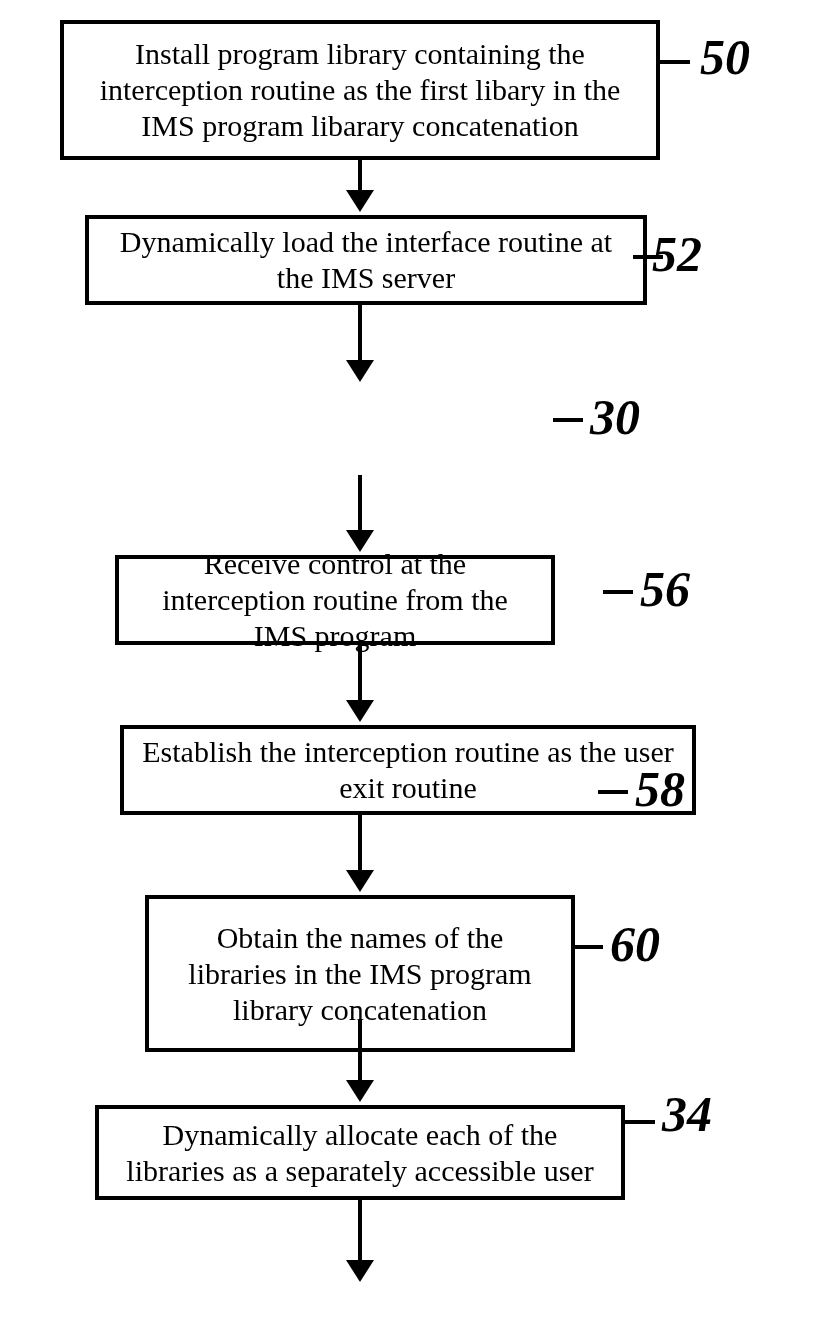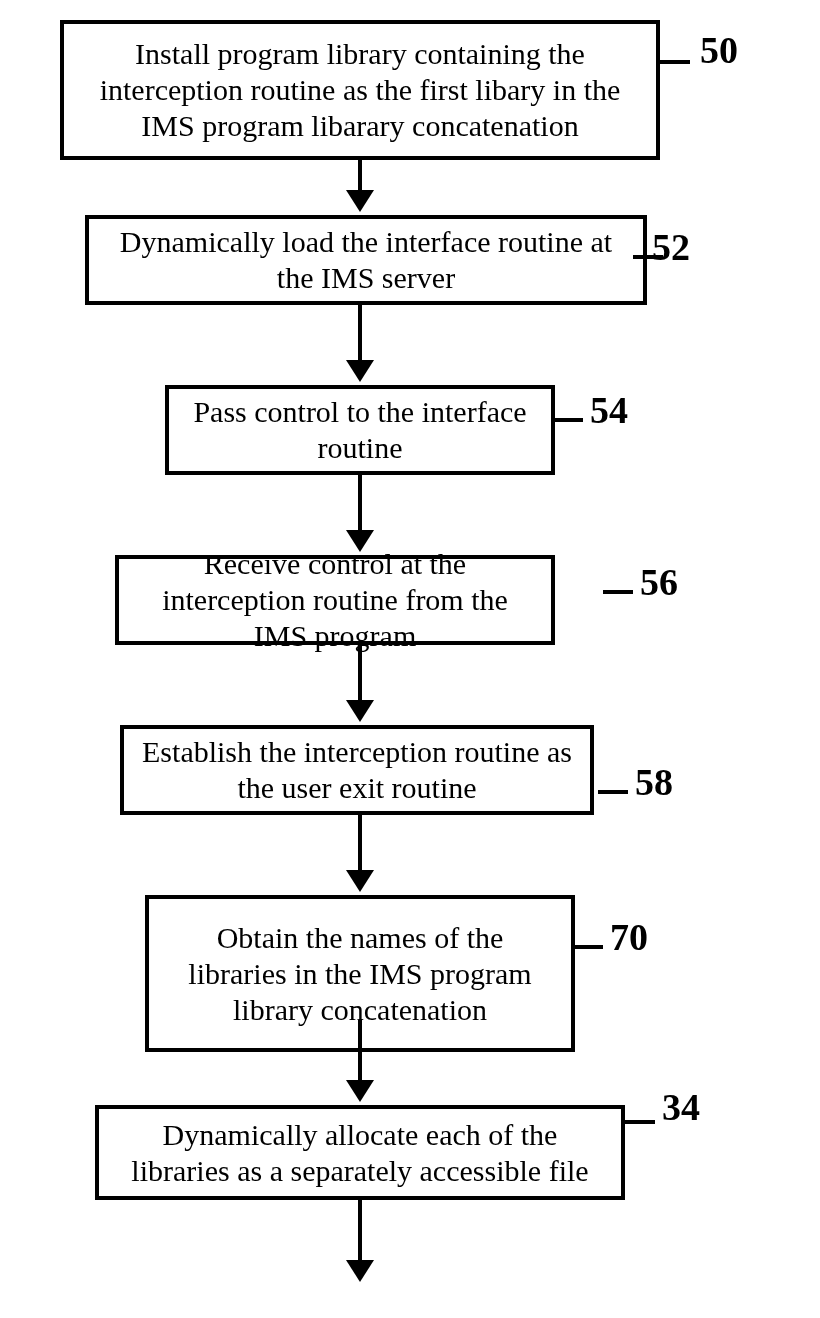--- a/index.html
+++ b/index.html
@@ -1,18 +1,18 @@
 <!DOCTYPE html>
 <html><head>
 <meta charset="utf-8">
 <style>
 html,body{margin:0;padding:0;background:#fff;font-family:"Times New Roman",serif}
 .canvas{position:relative;width:820px;height:1318px;background:#fff}
 .box{position:absolute;border:4px solid #000;background:#fff;display:flex;align-items:center;justify-content:center;text-align:center;padding:26px 18px;font-size:30px;line-height:1.2;box-sizing:border-box}
-.num{position:absolute;font-family:"Comic Sans MS","Segoe Script",cursive;font-weight:700;font-size:38px;}
+.num{position:absolute;font-family:"Comic Sans MS","Segoe Script",cursive;font-weight:700;font-size:50px;font-style:italic}
 .arrow{position:absolute;left:50%;transform:translateX(-50%)}
 .arrow .line{width:4px;background:#000;margin:0 auto}
 .arrow .head{width:0;height:0;border-left:14px solid transparent;border-right:14px solid transparent;border-top:22px solid #000;margin:0 auto}
 .tick{position:absolute;background:#000}
 </style>
 </head>
 <body>
 
 <div class="canvas">
 
@@ -31,66 +31,63 @@
     <span>Dynamically load the interface routine at the IMS server</span>
   </div>
   <div class="tick" style="left:633px;top:255px;width:30px;height:4px"></div>
   <div class="num" style="left:652px;top:225px">52</div>
 
   <div class="arrow" style="top:305px;left:360px">
     <div class="line" style="height:55px"></div>
       <div class="head"></div>
   </div>
 
-  <div class="box" style="left:165px;top:385px;width:390px;height:90px">
-    <span>Pass control to the interface routine</span>
-  </div>
   <div class="tick" style="left:553px;top:418px;width:30px;height:4px"></div>
-  <div class="num" style="left:590px;top:388px">54</div>
+  <div class="num" style="left:590px;top:388px">30</div>
 
   <div class="arrow" style="top:475px;left:360px">
     <div class="line" style="height:55px"></div>
       <div class="head"></div>
   </div>
 
   <div class="box" style="left:115px;top:555px;width:440px;height:90px">
     <span>Receive control at the interception routine from the IMS program</span>
   </div>
   <div class="tick" style="left:603px;top:590px;width:30px;height:4px"></div>
   <div class="num" style="left:640px;top:560px">56</div>
 
   <div class="arrow" style="top:645px;left:360px">
     <div class="line" style="height:55px"></div>
       <div class="head"></div>
   </div>
 
-  <div class="box" style="left:120px;top:725px;width:474px;height:90px">
+  <div class="box" style="left:120px;top:725px;width:576px;height:90px">
     <span>Establish the interception routine as the user exit routine</span>
   </div>
   <div class="tick" style="left:598px;top:790px;width:30px;height:4px"></div>
   <div class="num" style="left:635px;top:760px">58</div>
 
   <div class="arrow" style="top:815px;left:360px">
     <div class="line" style="height:55px"></div>
       <div class="head"></div>
   </div>
 
   <div class="box" style="left:145px;top:895px;width:430px;height:157px">
     <span>Obtain the names of the libraries in the IMS program library concatenation</span>
   </div>
   <div class="tick" style="left:573px;top:945px;width:30px;height:4px"></div>
-  <div class="num" style="left:610px;top:915px">70</div>
+  <div class="num" style="left:610px;top:915px">60</div>
 
   <div class="arrow" style="top:1020px;left:360px">
     <div class="line" style="height:60px"></div>
       <div class="head"></div>
   </div>
 
   <div class="box" style="left:95px;top:1105px;width:530px;height:95px">
-    <span>Dynamically allocate each of the libraries as a separately accessible file</span>
+    <span>Dynamically allocate each of the libraries as a separately accessible user</span>
   </div>
   <div class="tick" style="left:623px;top:1120px;width:32px;height:4px"></div>
   <div class="num" style="left:662px;top:1085px">34</div>
 
   <div class="arrow" style="top:1200px;left:360px">
     <div class="line" style="height:60px"></div>
       <div class="head"></div>
   </div>
 
 </div>

